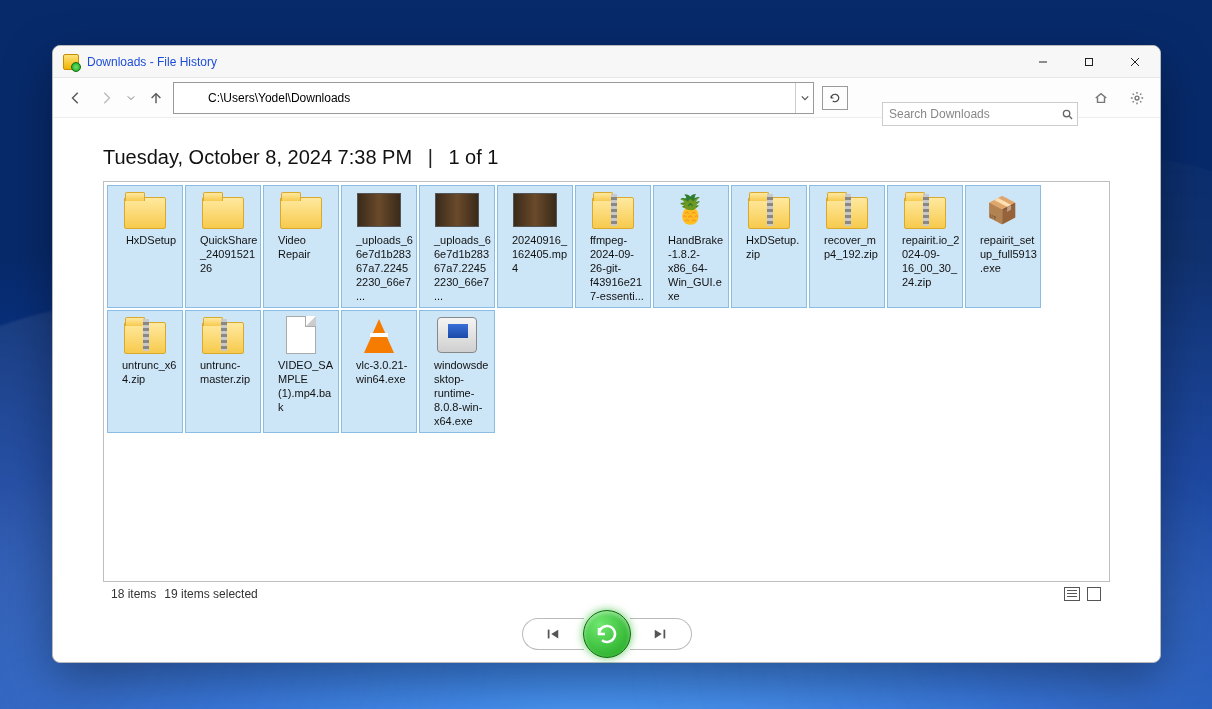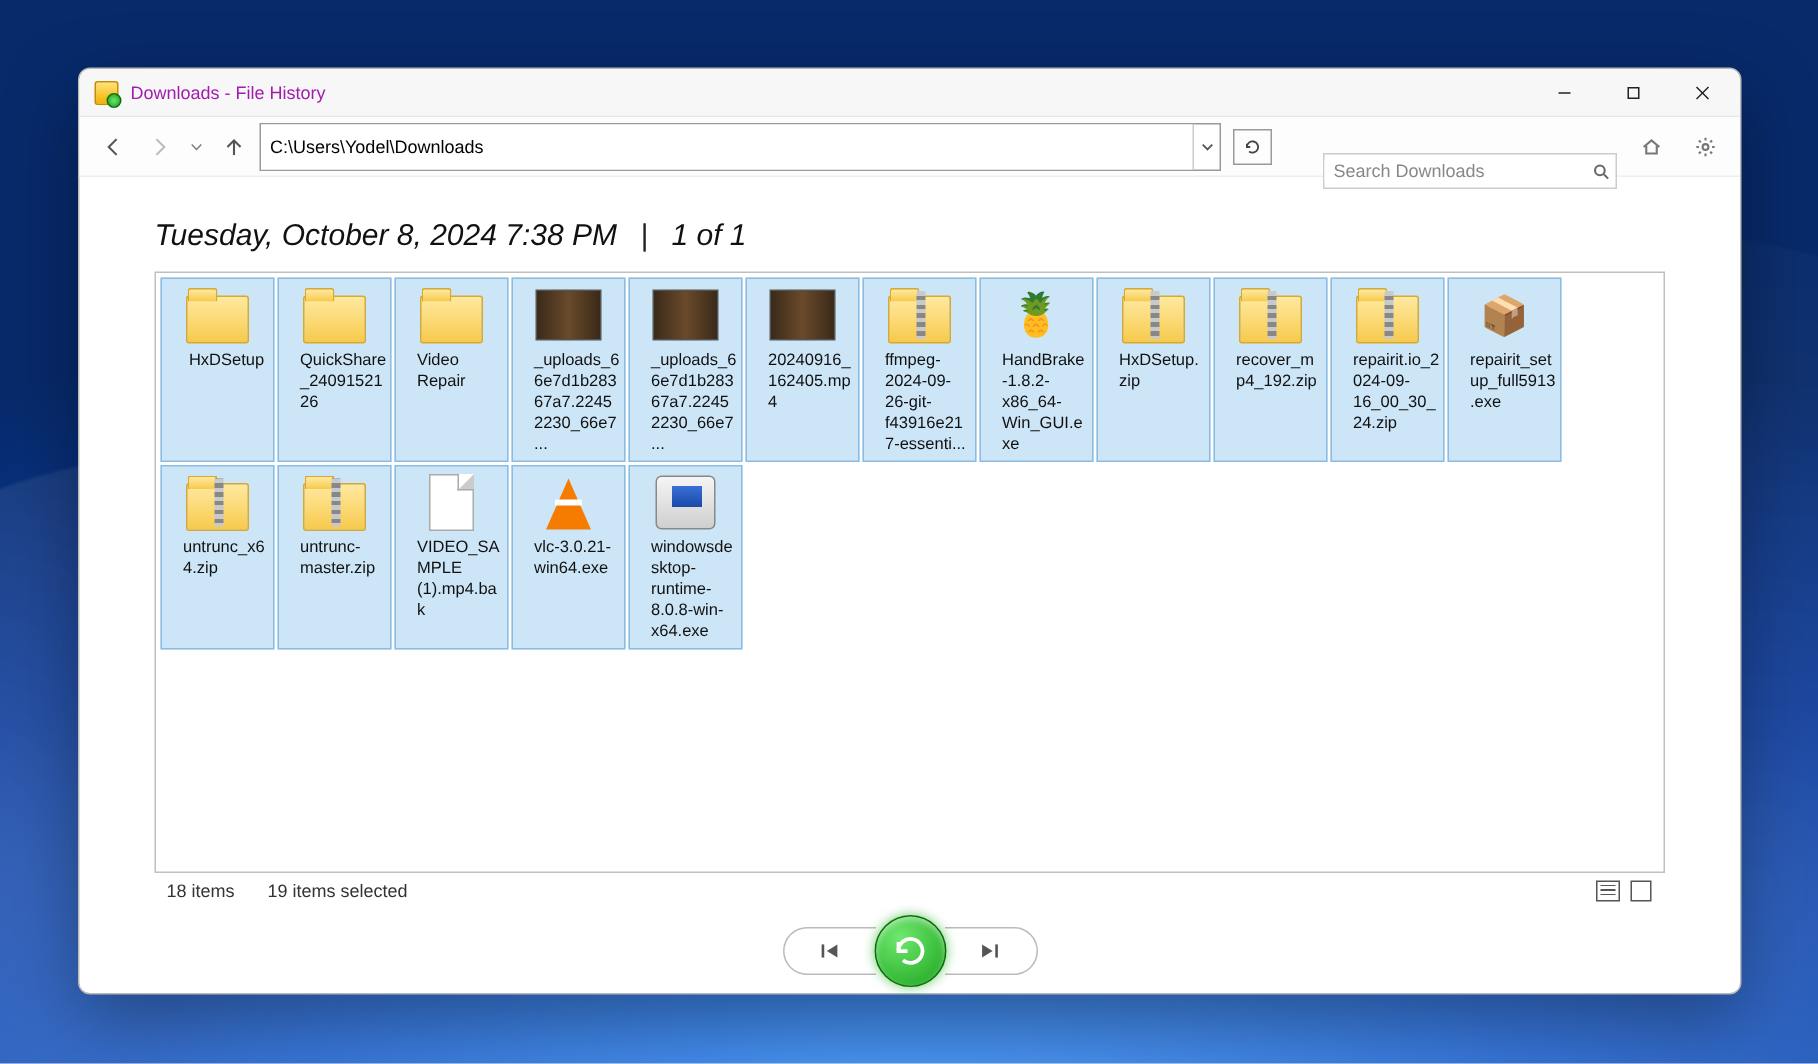--- a/index.html
+++ b/index.html
@@ -28,40 +28,40 @@
   }
   .titlebar .app-icon {
     width: 16px; height: 16px; margin-right: 8px;
     background: linear-gradient(#ffe27a,#f0b400); border: 1px solid #c58e00; border-radius: 2px;
     position: relative;
   }
   .titlebar .app-icon::after {
     content:""; position:absolute; right:-3px; bottom:-3px; width:8px; height:8px; border-radius:50%;
     background: radial-gradient(circle,#6de36d,#1a9f1a); border:1px solid #0c6d0c;
   }
-  .titlebar .title { font-size: 12px; color: #a21caf; text-align: right; }
+  .titlebar .title { font-size: 12px; color: #1d4ed8; text-align: right; }
   .win-controls { margin-left: auto; display: flex; }
   .win-btn {
     width: 46px; height: 32px; display: flex; align-items: center; justify-content: center;
     font-size: 12px; color: #222;
   }
   .win-btn svg { width: 10px; height: 10px; stroke: currentColor; stroke-width: 1; fill: none; }
 
   .toolbar {
     height: 40px; display: flex; align-items: center; padding: 0 10px; gap: 4px;
     background: #fdfdfd; border-bottom: 1px solid #eee;
   }
   .nav-btn, .right-btn {
     width: 26px; height: 26px; display:flex; align-items:center; justify-content:center;
     color:#555; border-radius:3px;
   }
   .nav-btn.disabled { color:#bbb; }
   .nav-btn svg, .right-btn svg { width:14px; height:14px; stroke:currentColor; stroke-width:1.6; fill:none; }
   .chev-down { width:16px; color:#777; font-size:10px; display:flex;align-items:center;justify-content:center;}
-  .addr-wrap { flex:1; display:flex; height:32px; border:1px solid #9a9a9a; background:#fff; }
+  .addr-wrap { flex:1; display:flex; height:32px; border:1px solid #9a9a9a; background:#fff;padding-left:28px; }
   .addr-input {
     flex:1; border:none; font-size:12px; padding:0 6px; outline:none;
   }
   .addr-dd { width:18px; border-left:1px solid #ccc; display:flex;align-items:center;justify-content:center; color:#555;}
   .addr-dd svg{width:8px;height:8px;stroke:currentColor;stroke-width:1.5;fill:none;}
   .refresh {
     width:26px; height:24px; border:1px solid #9a9a9a; margin-left:4px;
     display:flex;align-items:center;justify-content:center; color:#444;
   }
   .refresh svg{width:12px;height:12px;stroke:currentColor;stroke-width:1.6;fill:none;}
@@ -74,21 +74,21 @@
   .search-input::placeholder { color:#888; }
   .search-icon { width:20px; color:#666; display:flex;align-items:center;justify-content:center;}
   .search-icon svg{width:11px;height:11px;stroke:currentColor;stroke-width:1.5;fill:none;}
   .right-btn { margin-left:6px; color:#777; }
 
   .content {
     flex:1; display:flex; flex-direction:column; padding: 18px 50px 0 50px;
     overflow:hidden;
   }
   .heading {
-    font-size: 20px; font-weight: 400; color:#111; margin: 10px 0 12px 0; font-style: italic;
+    font-size: 20px; font-weight: 400; color:#111; margin: 10px 0 12px 0;
   }
   .heading .sep { margin: 0 10px; color:#222; }
   .grid-border {
     flex:1; border:1px solid #bfbfbf; padding:3px; overflow:hidden;
     background:#fff;
   }
   .file-grid {
     display:flex; flex-wrap:wrap; align-content:flex-start;
     gap:2px;
   }
@@ -157,21 +157,21 @@
   }
   .ico-handbrake {
     font-size:28px; line-height:1;
   }
   .ico-repairit-exe {
     font-size:26px;
   }
 
   .statusbar {
     height:24px; display:flex; align-items:center; padding:0 8px;
-    font-size:12px; color:#333; gap:22px;
+    font-size:12px; color:#333; gap:8px;
   }
   .statusbar .views { margin-left:auto; display:flex; gap:6px; }
   .statusbar .views .vbtn { width:16px;height:14px; border:1px solid #555; display:flex;align-items:center;justify-content:center;}
   .statusbar .views .vbtn.list::before {content:"";width:10px;height:8px;background:repeating-linear-gradient(#555 0 1px,transparent 1px 3px);}
   .statusbar .views .vbtn.grid{ border:none; }
   .statusbar .views .vbtn.grid::before {content:"";width:12px;height:12px;border:1px solid #555;}
 
   .bottombar {
     height:56px; display:flex; align-items:center; justify-content:center; gap:0;
     border-radius:0 0 8px 8px;

